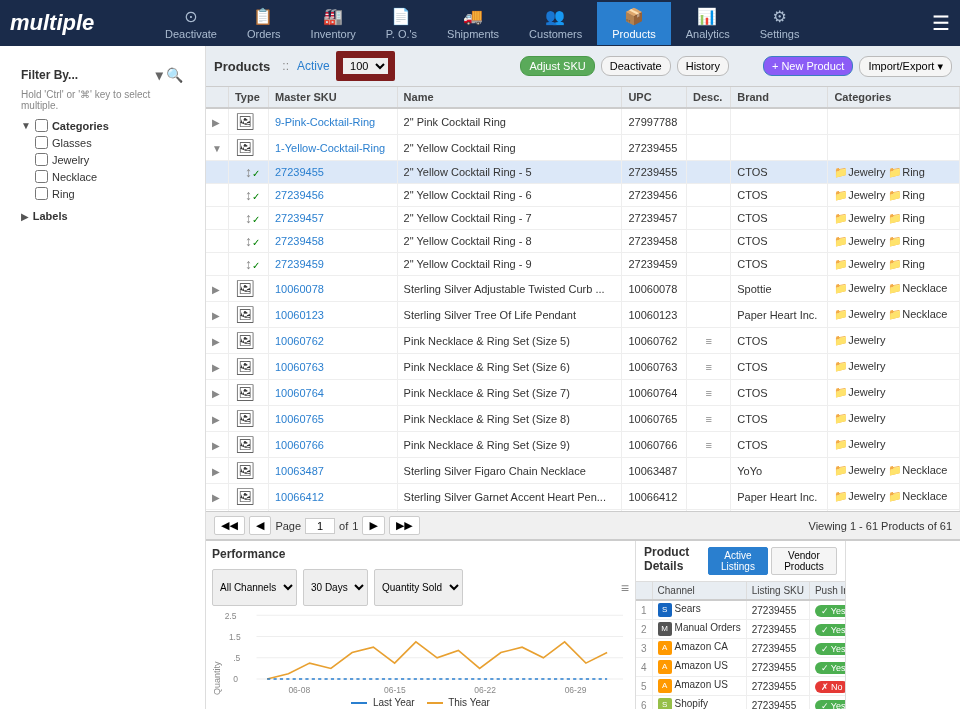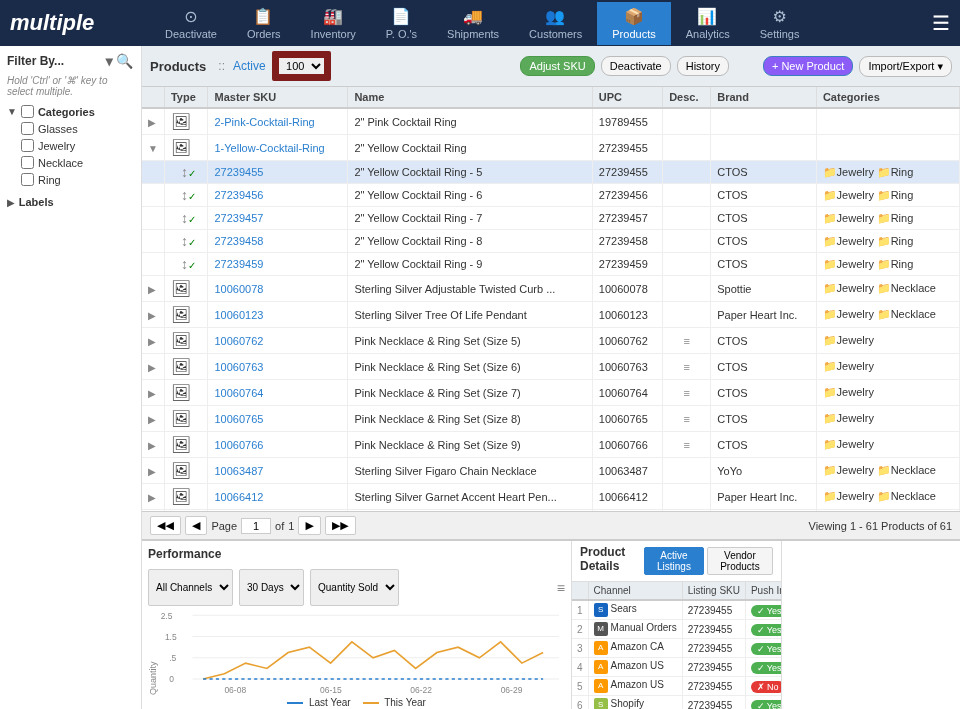--- a/index.html
+++ b/index.html
@@ -48,37 +48,37 @@
     }
 
     
     .main-layout {
       display: flex;
       height: calc(709px - 46px);
     }
 
     
     .sidebar {
-      width: 142px;
+      width: 206px;
       background: #fff;
       border-right: 1px solid #ddd;
-      padding: 7px;
+      padding: 21px;
       overflow-y: auto;
       flex-shrink: 0;
     }
     .filter-header {
       display: flex;
       justify-content: space-between;
       align-items: center;
       margin-bottom: 6px;
       font-weight: bold;
       font-size: 12px;
     }
     .filter-icons { color: #666; font-size: 14px; }
-    .filter-hint { font-size: 10px; color: #888; margin-bottom: 6px; font-style: italic; }
+    .filter-hint { font-size: 10px; color: #888; margin-bottom: 6px; }
     .tree-item {
       display: flex;
       align-items: center;
       padding: 2px 0;
       cursor: pointer;
       font-size: 11px;
     }
     .tree-item input[type=checkbox] { margin-right: 4px; }
     .tree-arrow { margin-right: 4px; color: #555; font-size: 10px; }
     .tree-group { margin-left: 14px; }
@@ -412,23 +412,23 @@
             <th>UPC</th>
             <th>Desc.</th>
             <th>Brand</th>
             <th>Categories</th>
           </tr>
         </thead>
         <tbody id="products-tbody">
         <tr>
               <td><span class="expand-arrow">▶</span></td>
               <td style=""><span style="font-size:16px;">🖼</span></td>
-              <td><a class="sku-link">2-Pink-Cocktail-Ring</a></td>
+              <td><a class="sku-link">9-Pink-Cocktail-Ring</a></td>
               <td>2" Pink Cocktail Ring</td>
-              <td>19789455</td>
+              <td>27997788</td>
               <td style="text-align: center;"></td>
               <td></td>
               <td></td>
             </tr>
             <tr>
               <td><span class="expand-arrow">▼</span></td>
               <td style=""><span style="font-size:16px;">🖼</span></td>
               <td><a class="sku-link">1-Yellow-Cocktail-Ring</a></td>
               <td>2" Yellow Cocktail Ring</td>
               <td>27239455</td>

